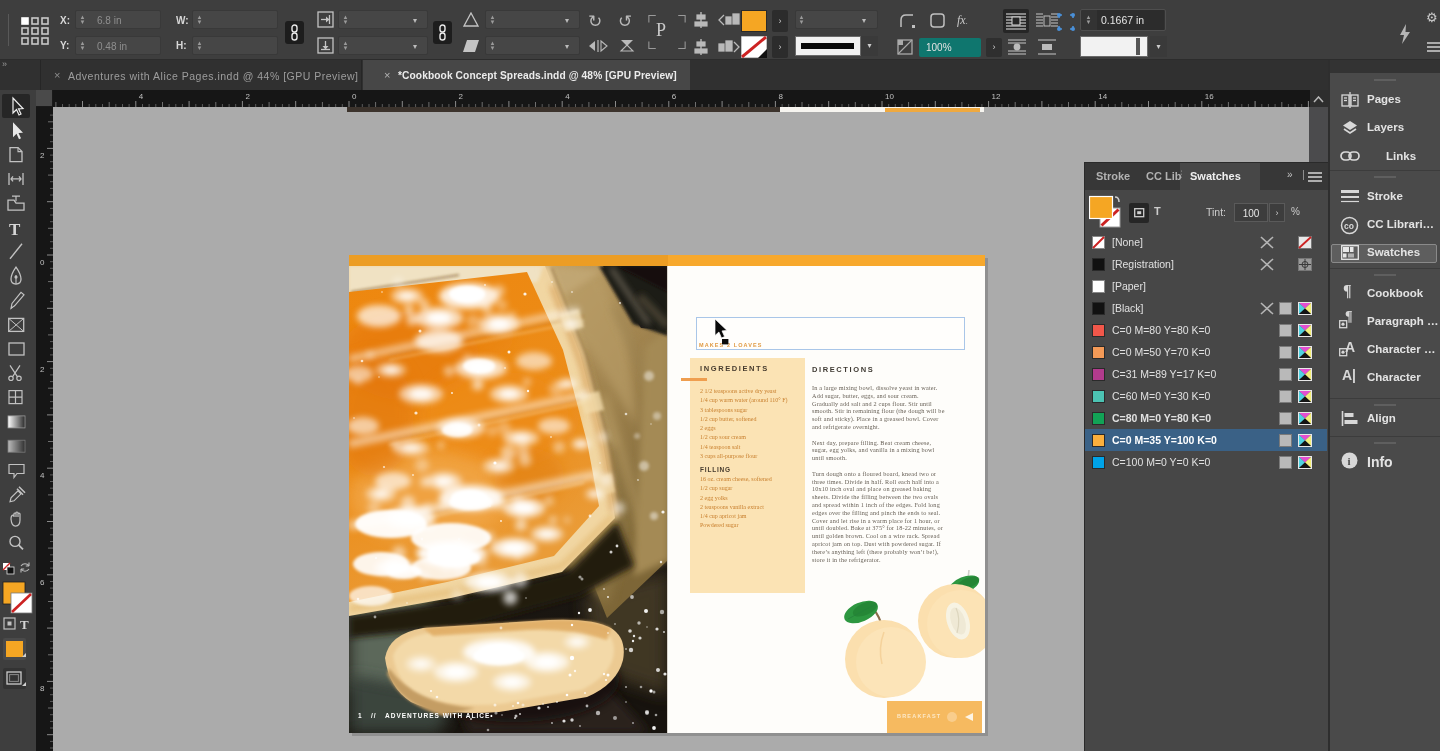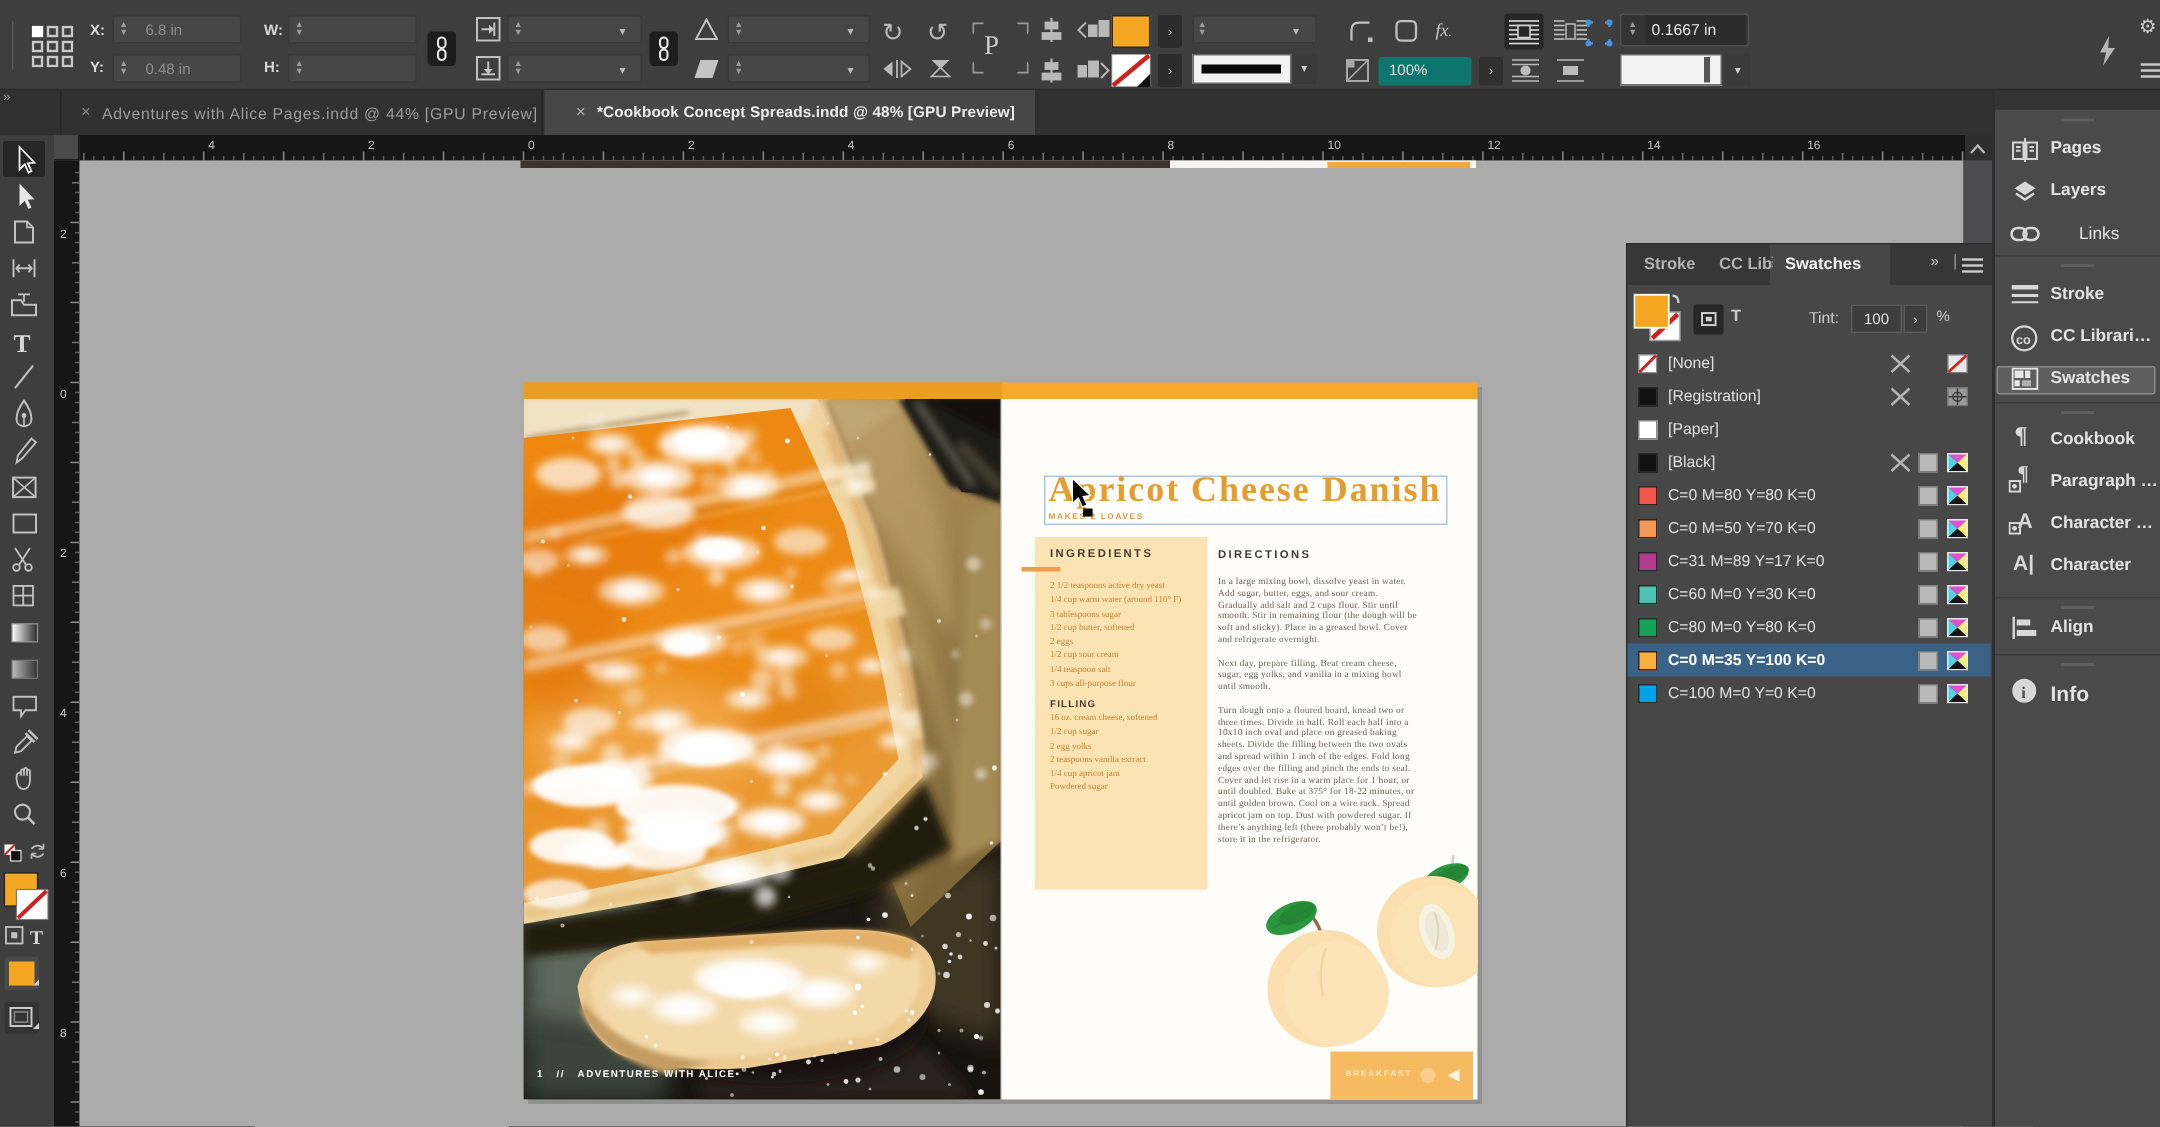--- a/index.html
+++ b/index.html
@@ -1094,21 +1094,20 @@
     <circle cx="174" cy="439" r="1.5" opacity="0.50"></circle>
     <circle cx="203" cy="457" r="0.9" opacity="0.69"></circle>
     <circle cx="139" cy="464" r="1.3" opacity="0.52"></circle>
     </g>
     <text x="9" y="452" fill="#ffffff" font-size="6.5" font-weight="bold" letter-spacing="1" font-family="Liberation Sans, sans-serif">1&nbsp;&nbsp;&nbsp;//&nbsp;&nbsp;&nbsp;ADVENTURES WITH ALICE•</text>
     </svg>
 
   <div class="abs" style="left:667px;top:266px;width:1px;height:467px;background:#d8d4cc;"></div>
 
   <div class="abs" style="left:696px;top:317px;width:269px;height:33px;border:1px solid #a9c6e8;background:#fffefc;"></div>
-  <div class="abs" id="title" style="left:699px;top:314px;width:270px;color:#e59d2e;font-family:'Liberation Serif',serif;font-weight:bold;font-size:24px;letter-spacing:1.3px;white-space:nowrap;">Apricot Cheese Danish</div>
   <div class="abs" style="left:699px;top:342px;color:#e09a43;font-size:5.5px;font-weight:bold;letter-spacing:1.1px;">MAKES 2 LOAVES</div>
 
   <div class="abs" style="left:690px;top:358px;width:115px;height:235px;background:#fbe3b4;"></div>
   <div class="abs" style="left:700px;top:364px;color:#463b2e;font-size:7.5px;font-weight:bold;letter-spacing:1.6px;">INGREDIENTS</div>
   <div class="abs" style="left:681px;top:378px;width:26px;height:2.5px;background:#ef9e4f;"></div>
   <div class="abs" style="left:700px;top:387px;width:100px;color:#c9802f;font-size:6px;line-height:9.3px;font-family:'Liberation Serif',serif;">
     2 1/2 teaspoons active dry yeast<br>1/4 cup warm water (around 110° F)<br>3 tablespoons sugar<br>1/2 cup butter, softened<br>2 eggs<br>1/2 cup sour cream<br>1/4 teaspoon salt<br>3 cups all-purpose flour
   </div>
   <div class="abs" style="left:700px;top:466px;color:#463b2e;font-size:6.5px;font-weight:bold;letter-spacing:0.8px;">FILLING</div>
   <div class="abs" style="left:700px;top:475px;width:100px;color:#c9802f;font-size:6px;line-height:9.3px;font-family:'Liberation Serif',serif;">
@@ -1271,21 +1270,21 @@
   <div class="abs" style="left:1112px;top:390px;color:#e0e0e0;font-size:10.5px;font-weight:normal;text-align:right;">C=60 M=0 Y=30 K=0</div>
   <div class="abs" style="left:1279px;top:390px;width:13px;height:13px;background:#b9b9b9;border:1px solid #7a7a7a;"></div>
   <svg class="abs" style="left:1298px;top:390px;" width="14" height="13">
       <path d="M0 0 L14 0 L7 6.5 Z" fill="#e24fd0"></path>
       <path d="M0 0 L0 13 L7 6.5 Z" fill="#4fd2e2"></path>
       <path d="M14 0 L14 13 L7 6.5 Z" fill="#f3ef7a"></path>
       <path d="M0 13 L14 13 L7 6.5 Z" fill="#141414"></path>
       <rect x="0.5" y="0.5" width="13" height="12" fill="none" stroke="#e8e8e8" stroke-width="1"></rect>
     </svg>
   <div class="abs" style="left:1092px;top:412px;width:13px;height:13px;background:#12a356;border:1px solid #2a2a2a;"></div>
-  <div class="abs" style="left:1112px;top:412px;color:#e0e0e0;font-size:10.5px;font-weight:normal;">C=80 M=0 Y=80 K=0</div>
+  <div class="abs" style="left:1112px;top:412px;color:#e0e0e0;font-size:10.5px;font-weight:bold;">C=80 M=0 Y=80 K=0</div>
   <div class="abs" style="left:1279px;top:412px;width:13px;height:13px;background:#b9b9b9;border:1px solid #7a7a7a;"></div>
   <svg class="abs" style="left:1298px;top:412px;" width="14" height="13">
       <path d="M0 0 L14 0 L7 6.5 Z" fill="#e24fd0"></path>
       <path d="M0 0 L0 13 L7 6.5 Z" fill="#4fd2e2"></path>
       <path d="M14 0 L14 13 L7 6.5 Z" fill="#f3ef7a"></path>
       <path d="M0 13 L14 13 L7 6.5 Z" fill="#141414"></path>
       <rect x="0.5" y="0.5" width="13" height="12" fill="none" stroke="#e8e8e8" stroke-width="1"></rect>
     </svg>
   <div class="abs" style="left:1085px;top:429px;width:242px;height:22px;background:#3a6186;"></div>
   <div class="abs" style="left:1092px;top:434px;width:13px;height:13px;background:#fbaf3c;border:1px solid #2a2a2a;"></div>
@@ -1340,21 +1339,21 @@
       <path d="M9 2 L16 6.5 L9 11 L2 6.5 Z" fill="#d8d8d8"></path>
       <path d="M3 10 L9 14 L15 10" fill="none" stroke="#d8d8d8" stroke-width="1.6"></path>
     </svg>
   <div class="abs" style="left:1367px;top:121px;color:#e3e3e3;font-size:11.5px;font-weight:bold;">Layers</div>
   <svg class="abs" style="left:1340px;top:150px;" width="20" height="12">
       <g fill="none" stroke="#d8d8d8" stroke-width="1.7">
         <rect x="1" y="2" width="10" height="8" rx="4"></rect>
         <rect x="9" y="2" width="10" height="8" rx="4"></rect>
       </g>
     </svg>
-  <div class="abs" style="left:1386px;top:150px;color:#e3e3e3;font-size:11.5px;font-weight:normal;">Links</div>
+  <div class="abs" style="left:1386px;top:150px;color:#e3e3e3;font-size:11.5px;font-weight:bold;">Links</div>
   <svg class="abs" style="left:1341px;top:190px;" width="18" height="13">
       <g stroke="#d8d8d8">
         <line x1="0" y1="1.5" x2="18" y2="1.5" stroke-width="3"></line>
         <line x1="0" y1="7" x2="18" y2="7" stroke-width="2"></line>
         <line x1="0" y1="11.5" x2="18" y2="11.5" stroke-width="1.2"></line>
       </g>
     </svg>
   <div class="abs" style="left:1367px;top:190px;color:#e3e3e3;font-size:11.5px;font-weight:bold;">Stroke</div>
   <svg class="abs" style="left:1340px;top:216px;" width="19" height="19">
       <circle cx="9.5" cy="9.5" r="8" fill="none" stroke="#d8d8d8" stroke-width="1.5"></circle>

